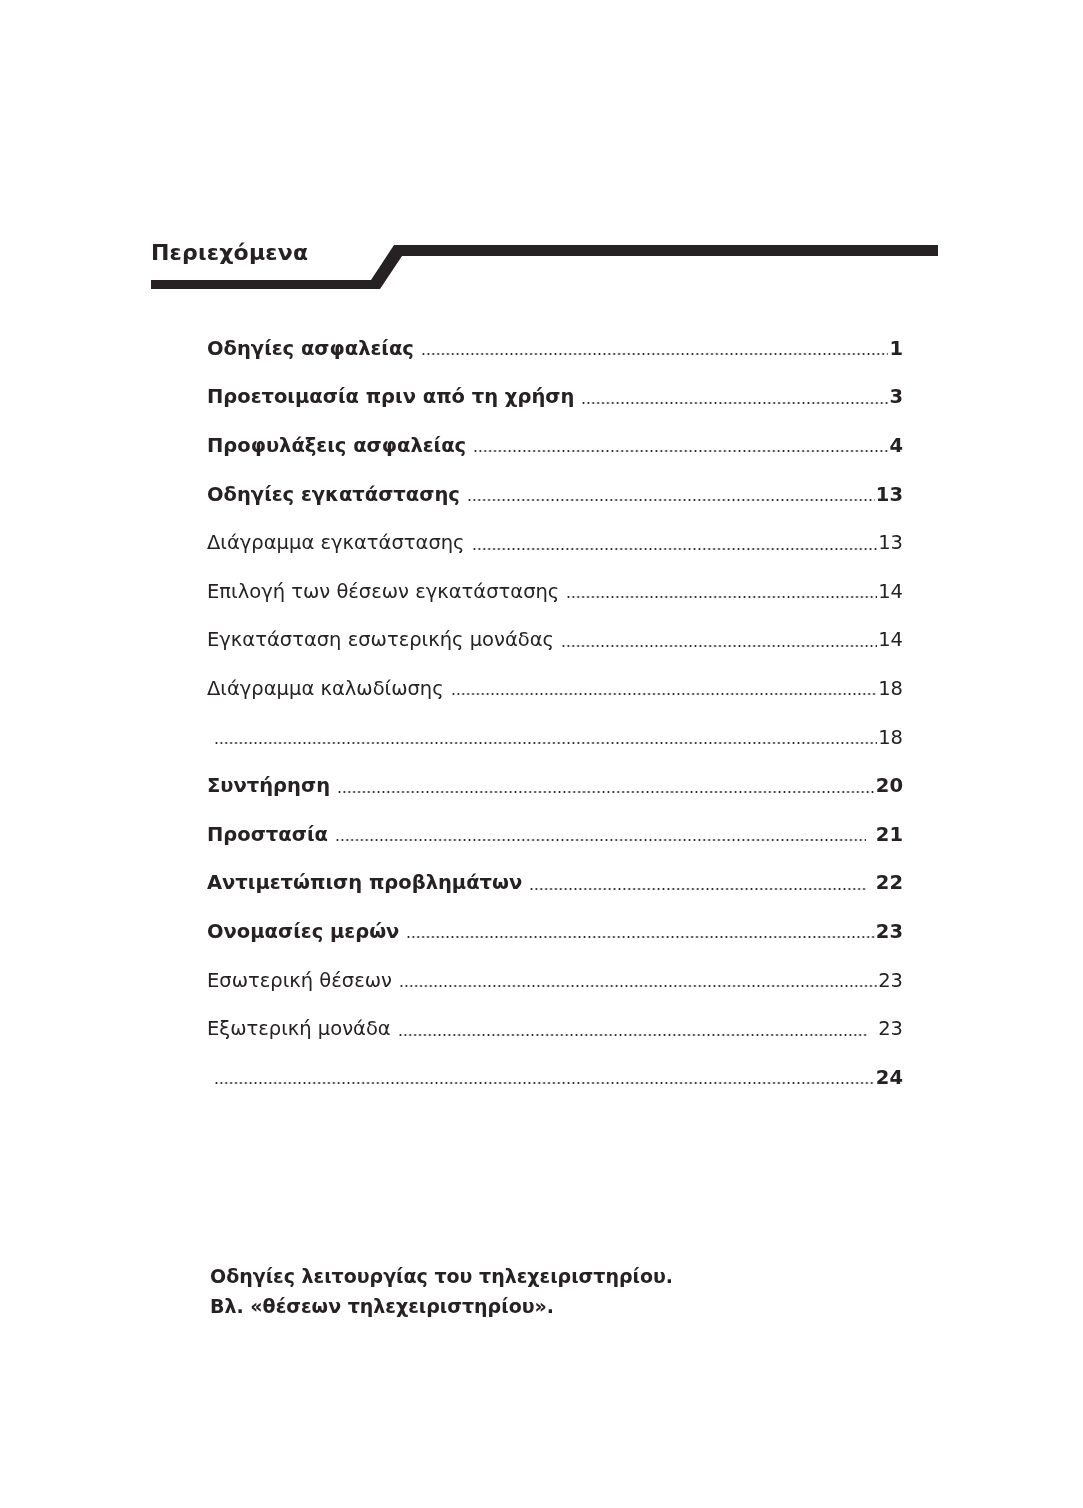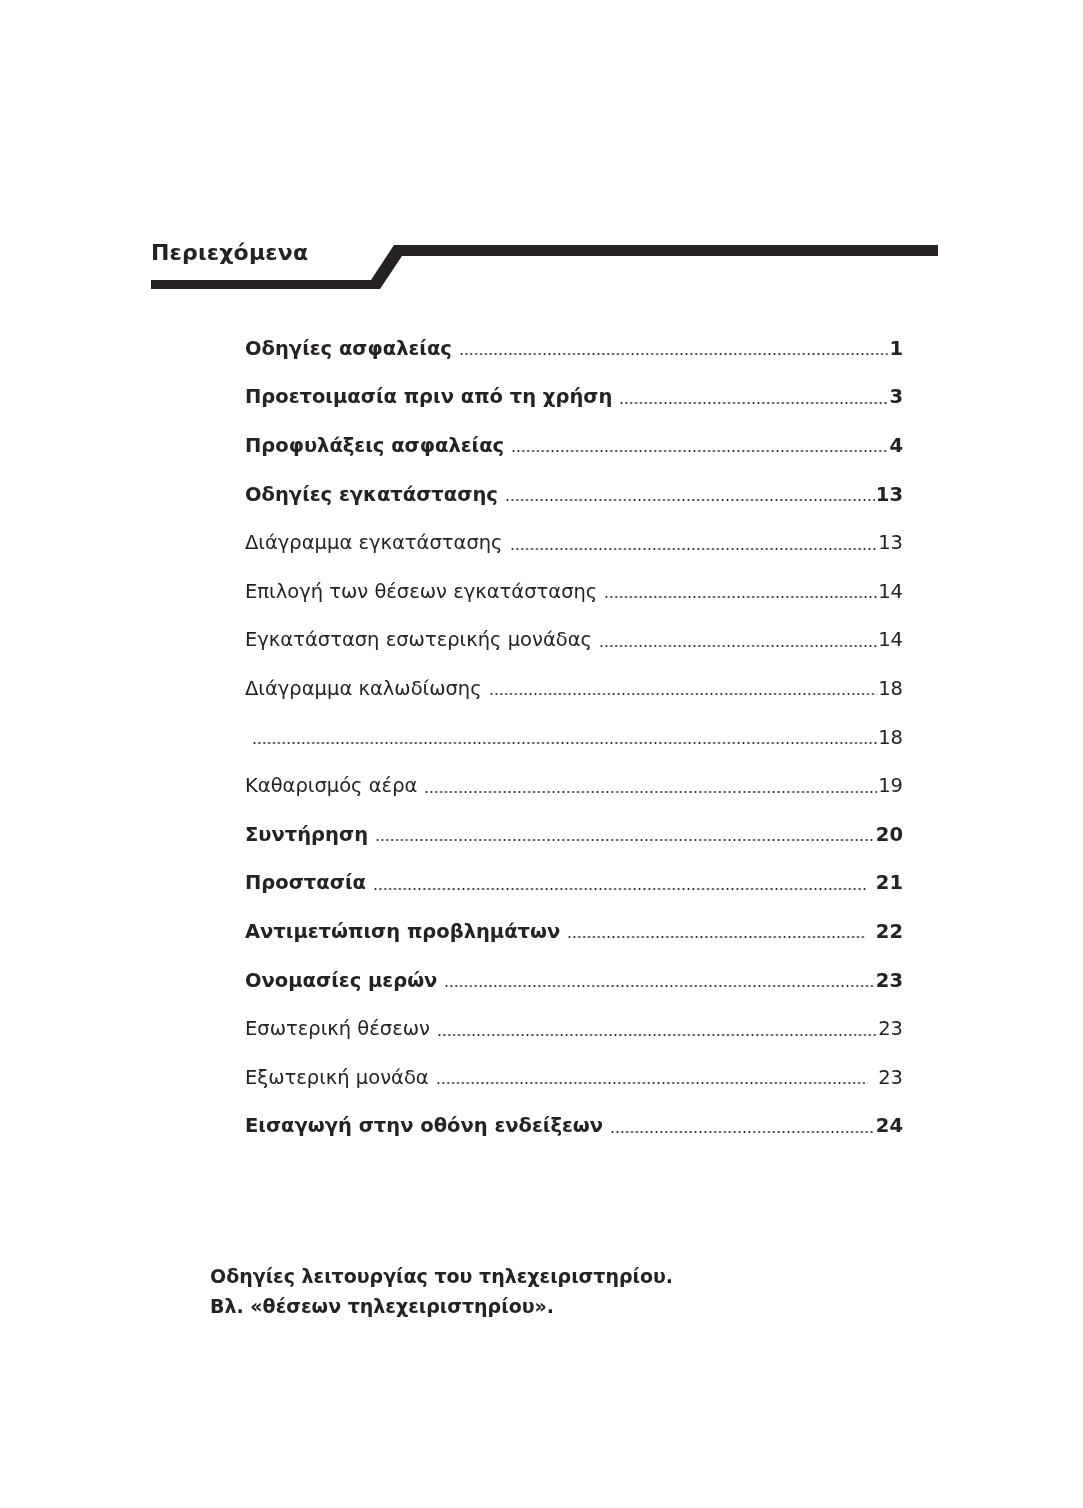--- a/index.html
+++ b/index.html
@@ -35,21 +35,20 @@
     left: 207px;
     top: 324px;
     width: 696px;
   }
   .toc-row {
     display: flex;
     align-items: center;
     height: 48.6px;
     font-size: 19.5px;
     white-space: nowrap;
-    margin-left: 38px;
   }
   .toc-row.bold { font-weight: 700; }
   .toc-label { flex: 0 0 auto; }
   .toc-leader {
     flex: 1 1 auto;
     height: 6px;
     margin: 12px 1px 0 7px;
     background-image: radial-gradient(circle, #262223 0.9px, rgba(0,0,0,0) 1.2px);
     background-size: 4.9px 6px;
     background-position: left bottom;
@@ -117,25 +116,20 @@
   </div>
   <div class="toc-row">
     <span class="toc-label">Διάγραμμα καλωδίωσης</span>
     <span class="toc-leader"></span>
     <span class="toc-page">18</span>
   </div>
   <div class="toc-row">
     <span class="toc-leader"></span>
     <span class="toc-page">18</span>
   </div>
-  <div class="toc-row">
-    <span class="toc-label">Καθαρισμός αέρα</span>
-    <span class="toc-leader"></span>
-    <span class="toc-page">19</span>
-  </div>
   <div class="toc-row bold">
     <span class="toc-label">Συντήρηση</span>
     <span class="toc-leader"></span>
     <span class="toc-page">20</span>
   </div>
   <div class="toc-row bold gap">
     <span class="toc-label">Προστασία</span>
     <span class="toc-leader"></span>
     <span class="toc-page">21</span>
   </div>
@@ -153,21 +147,20 @@
     <span class="toc-label">Εσωτερική θέσεων</span>
     <span class="toc-leader"></span>
     <span class="toc-page">23</span>
   </div>
   <div class="toc-row gap">
     <span class="toc-label">Εξωτερική μονάδα</span>
     <span class="toc-leader"></span>
     <span class="toc-page">23</span>
   </div>
   <div class="toc-row bold">
-    <span class="toc-label">Εισαγωγή στην οθόνη ενδείξεων</span>
     <span class="toc-leader"></span>
     <span class="toc-page">24</span>
   </div>
 </div>
 
 <div class="footer-note">
   <div>Οδηγίες λειτουργίας του τηλεχειριστηρίου.</div>
   <div>Βλ. «θέσεων τηλεχειριστηρίου».</div>
 </div>
 

